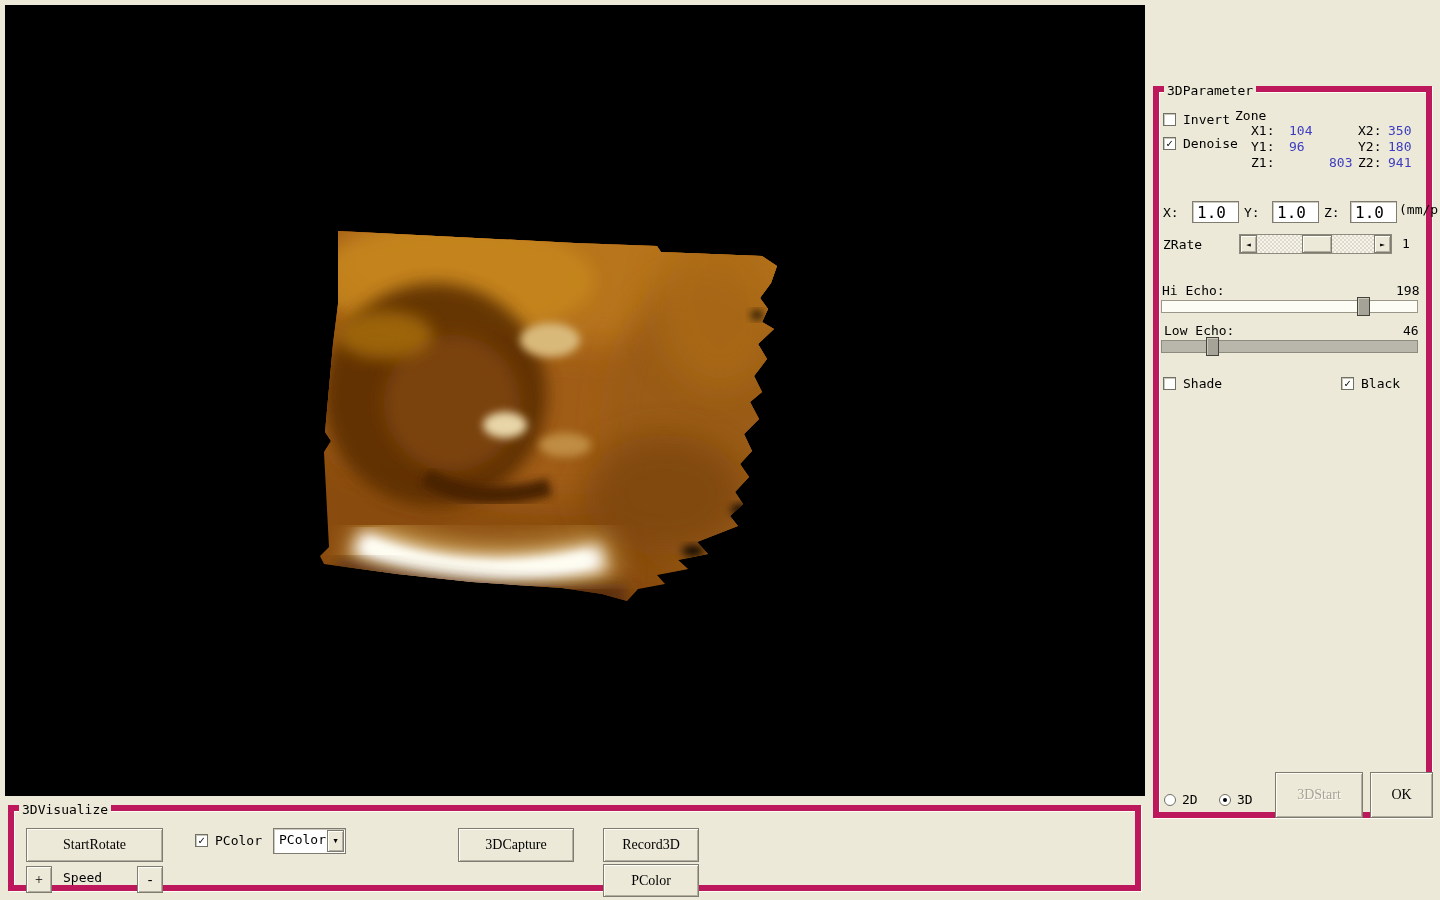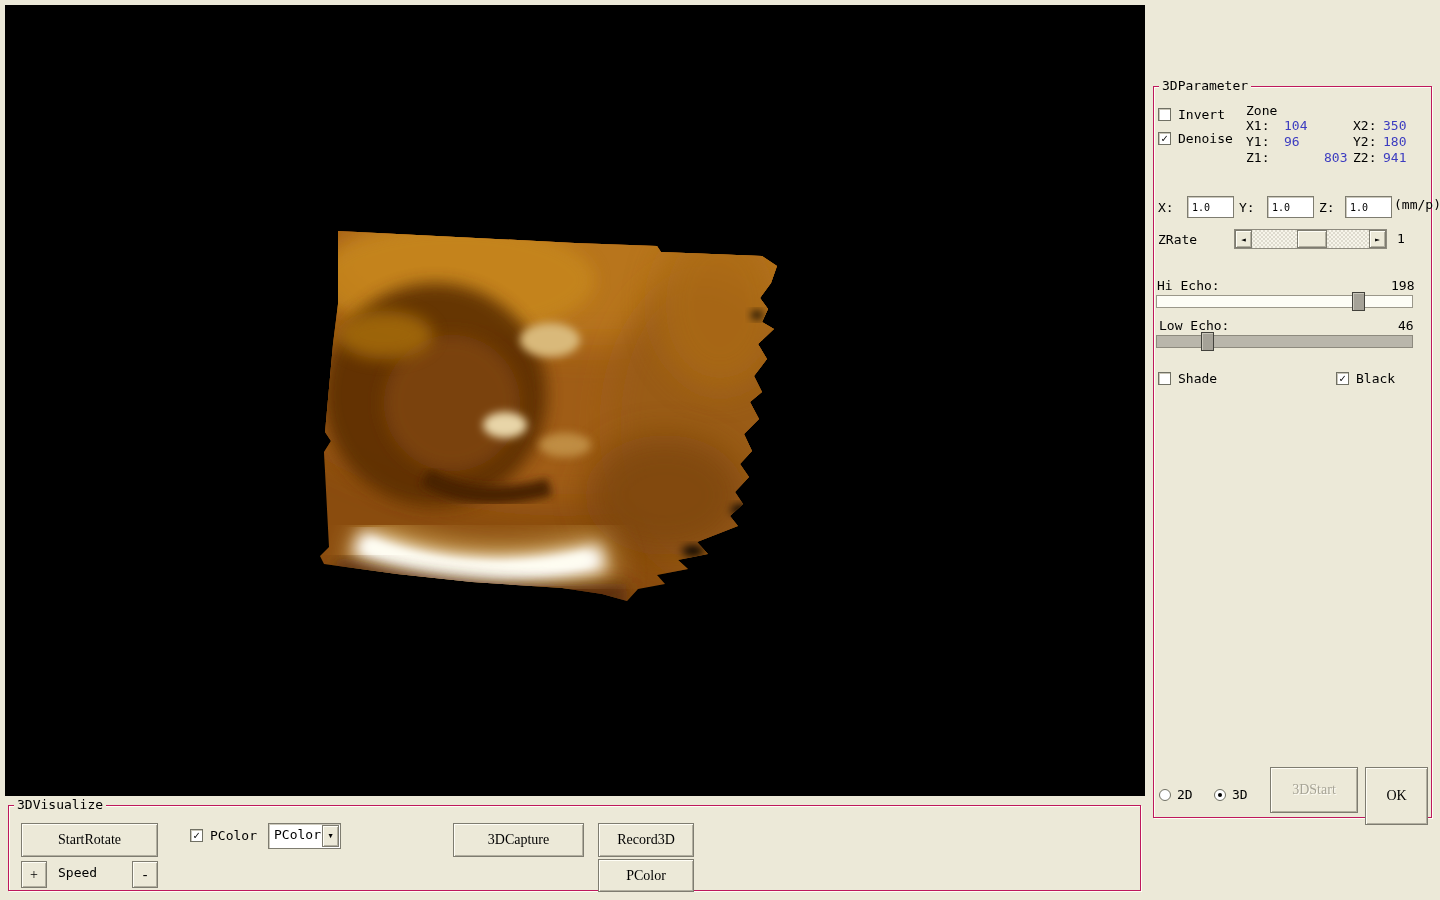--- a/index.html
+++ b/index.html
@@ -9,21 +9,21 @@
     font-family:"DejaVu Sans Mono","Liberation Mono",monospace;
     font-size:13px; color:#000; position:relative;
   }
   .viewport {
     position:absolute; left:5px; top:5px; width:1140px; height:791px;
     background:#000;
   }
   
   .groupbox {
     position:absolute;
-    border:1px solid #be185d;
+    border:6px solid #be185d;
     box-shadow:inset 1px 1px 0 #fffef4, 1px 1px 0 #fffef4;
   }
   .groupbox > .gb-title {
     position:absolute; top:-8px; left:5px; background:#ece9d8; padding:0 3px;
     line-height:14px;
   }
   .btn {
     position:absolute; background:#ece9d8;
     border:1px solid #7e7c70;
     box-shadow:inset 1px 1px 0 #fffef6, inset -1px -1px 0 #b2afa0;
@@ -42,21 +42,21 @@
     position:absolute; width:12px; height:12px; border-radius:50%;
     background:#fff; border:1px solid #707064;
     display:flex; align-items:center; justify-content:center;
   }
   .radio .dot { width:4px; height:4px; border-radius:50%; background:#000; display:none; }
   .radio.selected .dot { display:block; }
   .field {
     position:absolute; background:#fff;
     border:1px solid #7e7c70;
     box-shadow:inset 1px 1px 0 #cdcabd;
-    font-family:inherit; font-size:10px; padding:2px 4px; color:#000;
+    font-family:inherit; font-size:16px; padding:2px 4px; color:#000;
   }
   .lbl { position:absolute; white-space:nowrap; }
   .blue { color:#3c3cc0; }
   
   .scrollbar {
     position:absolute; height:20px; border:1px solid #8d8a7e;
     background-color:#dedbce;
     background-image:
       linear-gradient(45deg,#f7f5ea 25%,transparent 25%,transparent 75%,#f7f5ea 75%),
       linear-gradient(45deg,#f7f5ea 25%,transparent 25%,transparent 75%,#f7f5ea 75%);
@@ -152,21 +152,21 @@
 
   <span class="checkbox" style="left:4px; top:21px;">
       <span></span>
     </span>
   <span class="lbl" style="left:24px; top:20px;">Invert</span>
   <span class="checkbox" style="left:4px; top:45px;">
       <span>✓</span>
     </span>
   <span class="lbl" style="left:24px; top:44px;">Denoise</span>
 
-  <span class="lbl" style="left:92px; top:16px;text-align:center;">Zone</span>
+  <span class="lbl" style="left:76px; top:16px;text-align:center;">Zone</span>
   <span class="lbl" style="left:92px; top:31px;">X1:</span>
   <span class="lbl blue" style="left:130px; top:31px;">104</span>
   <span class="lbl" style="left:199px; top:31px;">X2:</span>
   <span class="lbl blue" style="left:229px; top:31px;">350</span>
   <span class="lbl" style="left:92px; top:47px;">Y1:</span>
   <span class="lbl blue" style="left:130px; top:47px;">96</span>
   <span class="lbl" style="left:199px; top:47px;">Y2:</span>
   <span class="lbl blue" style="left:229px; top:47px;">180</span>
   <span class="lbl" style="left:92px; top:63px;">Z1:</span>
   <span class="lbl blue" style="left:130px; top:63px;margin-left:40px;">803</span>
@@ -214,21 +214,21 @@
     </span>
   <span class="lbl" style="left:202px; top:284px;">Black</span>
 
   <span class="radio" style="left:5px; top:702px;"></span>
   <span class="lbl" style="left:23px; top:700px;">2D</span>
   <span class="radio selected" style="left:60px; top:702px;">
       <span class="dot"></span>
     </span>
   <span class="lbl" style="left:78px; top:700px;">3D</span>
   <button class="btn disabled" style="left:116px; top:680px; width:88px; height:46px;">3DStart</button>
-  <button class="btn" style="left:211px; top:680px; width:63px; height:58px;">OK</button>
+  <button class="btn" style="left:211px; top:680px; width:63px; height:46px;">OK</button>
 </div>
 
 <div class="groupbox" style="left:8px; top:805px; width:1133px; height:86px;">
   <span class="gb-title">3DVisualize</span>
 
   <button class="btn" style="left:12px; top:17px; width:137px; height:34px;">StartRotate</button>
 
   <button class="btn" style="left:12px; top:55px; width:26px; height:27px;">+</button>
   <span class="lbl" style="left:49px; top:59px;">Speed</span>
   <button class="btn" style="left:123px; top:55px; width:26px; height:27px;">-</button>
@@ -238,16 +238,16 @@
     </span>
   <span class="lbl" style="left:201px; top:22px;">PColor</span>
 
   <div class="combo" style="left:259px; top:17px; width:73px; height:26px;">
     <span class="combo-text">PColor</span>
     <span class="combo-btn">
         <span>▼</span>
       </span>
   </div>
 
-  <button class="btn" style="left:444px; top:17px; width:131px; height:34px;">3DCapture</button>
+  <button class="btn" style="left:444px; top:17px; width:116px; height:34px;">3DCapture</button>
   <button class="btn" style="left:589px; top:17px; width:96px; height:34px;">Record3D</button>
   <button class="btn" style="left:589px; top:53px; width:96px; height:33px;">PColor</button>
 </div>
 
 </body></html>

